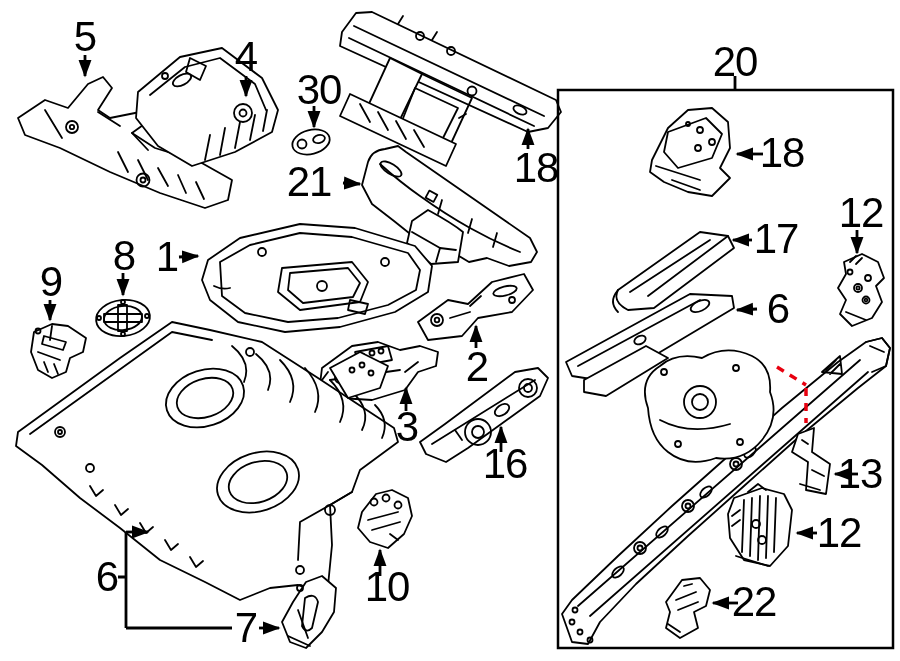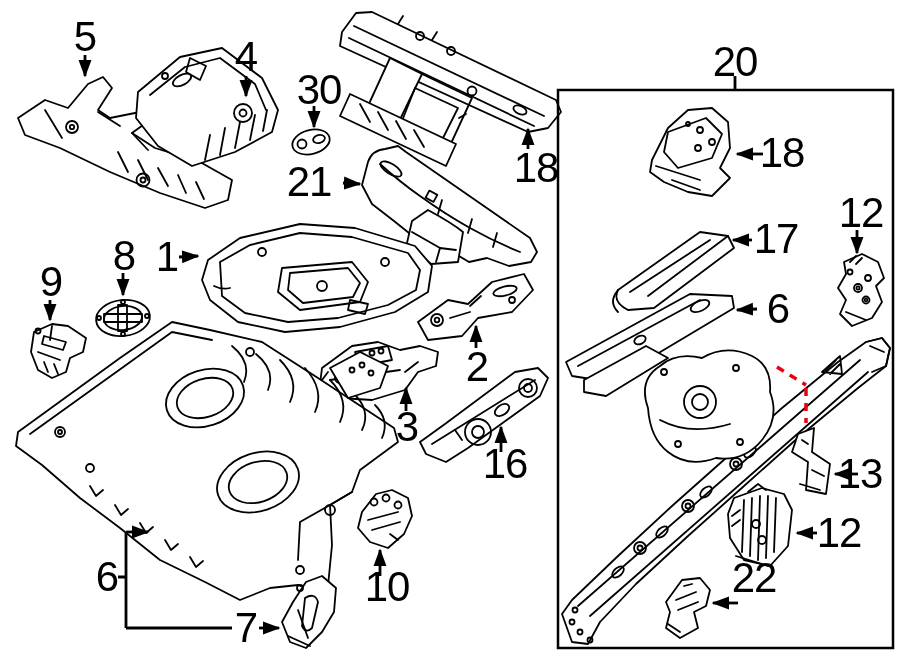--- a/index.html
+++ b/index.html
@@ -319,18 +319,18 @@
   <div class="callout" style="left:776px;top:239px">17</div>
   <div class="callout" style="left:778px;top:309px">6</div>
   <div class="callout" style="left:124px;top:256px">8</div>
   <div class="callout" style="left:167px;top:257px">1</div>
   <div class="callout" style="left:51px;top:282px">9</div>
   <div class="callout" style="left:477px;top:367px">2</div>
   <div class="callout" style="left:407px;top:427px">3</div>
   <div class="callout" style="left:505px;top:464px">16</div>
   <div class="callout" style="left:860px;top:474px">13</div>
   <div class="callout" style="left:839px;top:533px">12</div>
-  <div class="callout" style="left:754px;top:578px">22</div>
+  <div class="callout" style="left:754px;top:602px">22</div>
   <div class="callout" style="left:387px;top:587px">10</div>
   <div class="callout" style="left:246px;top:628px">7</div>
   <div class="callout" style="left:107px;top:577px">6</div>
 
 </div>
 
 </body></html>

